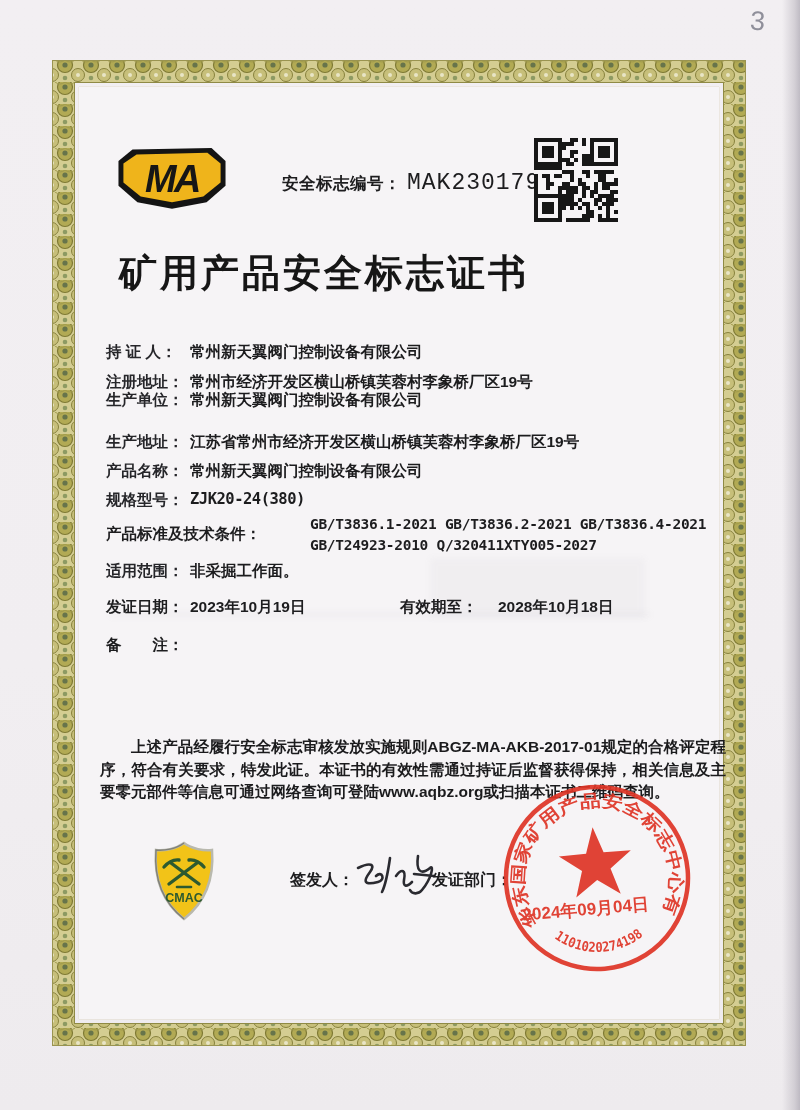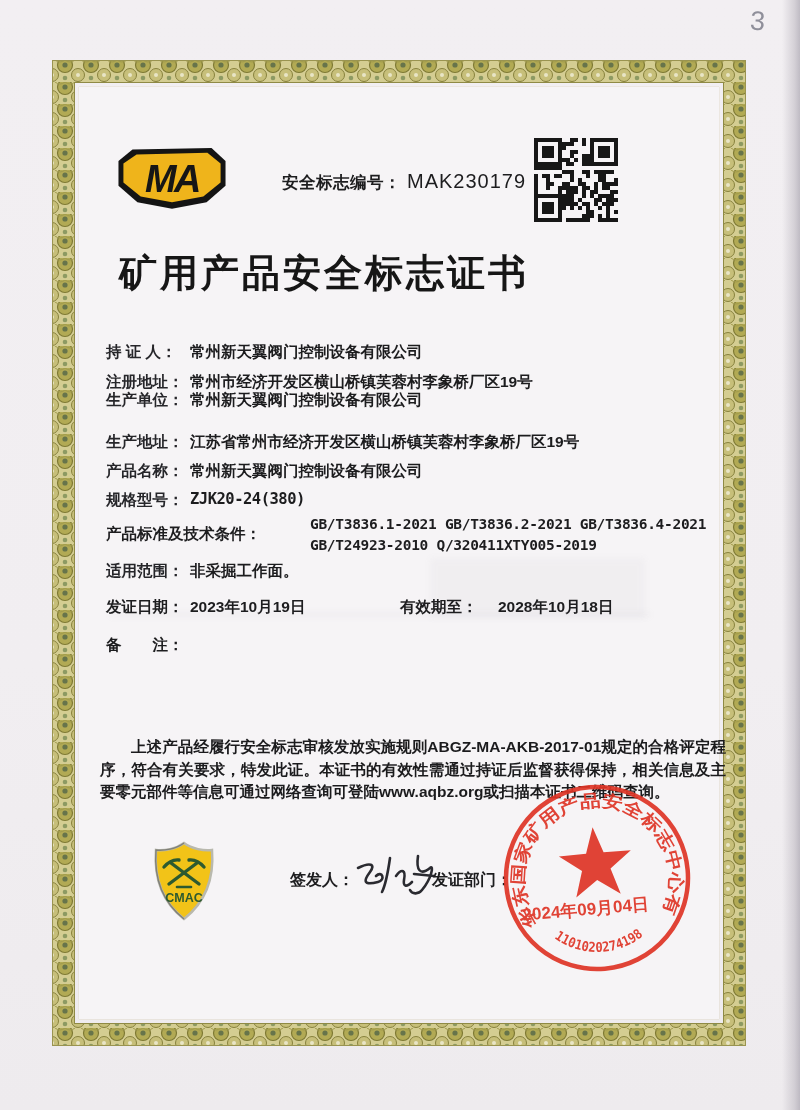--- a/index.html
+++ b/index.html
@@ -9,21 +9,21 @@
   .scan-edge{position:absolute;right:0;top:0;width:18px;height:100%;
         background:linear-gradient(90deg, rgba(190,185,195,0) 0%, rgba(175,170,180,.45) 70%, rgba(150,145,158,.55) 100%);}
   .corner-note{position:absolute;left:750px;top:6px;font-size:27px;color:#8f8f9a;
         transform:rotate(4deg);font-weight:400;}
   .frame-svg{position:absolute;left:52px;top:60px;}
   .content-bg{position:absolute;left:79px;top:87px;width:640px;height:932px;background:#f6f4f6;}
   .smudge{position:absolute;background:#9a97a0;filter:blur(3px);}
   .ma-logo{position:absolute;left:116px;top:146px;}
   .cert-line{position:absolute;left:282px;top:170px;font-size:16.5px;white-space:nowrap;}
   .cert-line .lab{font-weight:700;letter-spacing:.5px;margin-top:8px;}
-  .cert-line .val{font-family:Liberation Sans, sans-serif;font-size:20px;letter-spacing:1px;margin-left:6px;margin-top:39px;}
+  .cert-line .val{font-family:Liberation Mono, monospace;font-size:23px;letter-spacing:1px;margin-left:6px;margin-top:39px;}
   .qr{position:absolute;left:534px;top:138px;width:84px;height:84px;background:#f6f4f6;
       display:grid;grid-template-columns:repeat(21,1fr);grid-template-rows:repeat(21,1fr);}
   .qr div{width:100%;height:100%;}
   .qr .b{background:#171717;}
   .title{position:absolute;left:0;top:248px;width:648px;text-align:center;
          font-size:38px;font-weight:900;letter-spacing:3px;color:#161616;
          font-family:"Liberation Serif", serif;}
   .frow{position:absolute;left:106px;white-space:nowrap;font-size:15.5px;}
   .frow .lab{display:inline-block;font-weight:700;color:#26262a;}
   .frow .val{position:absolute;left:84px;font-weight:700;color:#1c1c1e;white-space:nowrap;}
@@ -555,21 +555,21 @@
     <span class="lab">产品名称：</span>
     <span class="val">常州新天翼阀门控制设备有限公司</span>
   </div>
   <div class="frow" style="top:490px">
     <span class="lab">规格型号：</span>
     <span class="val" style="font-family:'DejaVu Sans Mono',monospace;letter-spacing:-0.5px;">ZJK20-24(380)</span>
   </div>
   <div class="std-label">产品标准及技术条件：</div>
   <div class="std-val">
     <div>GB/T3836.1-2021 GB/T3836.2-2021 GB/T3836.4-2021</div>
-    <div>GB/T24923-2010 Q/320411XTY005-2019</div>
+    <div>GB/T24923-2010 Q/320411XTY005-2027</div>
   </div>
   <div class="frow" style="top:561px">
     <span class="lab">适用范围：</span>
     <span class="val">非采掘工作面。</span>
   </div>
 
   <div class="dates-row">
     <span class="lab">发证日期：</span>
     <span class="val d-issue-val">2023年10月19日</span>
     <span class="lab d-valid-lab">有效期至：</span>

